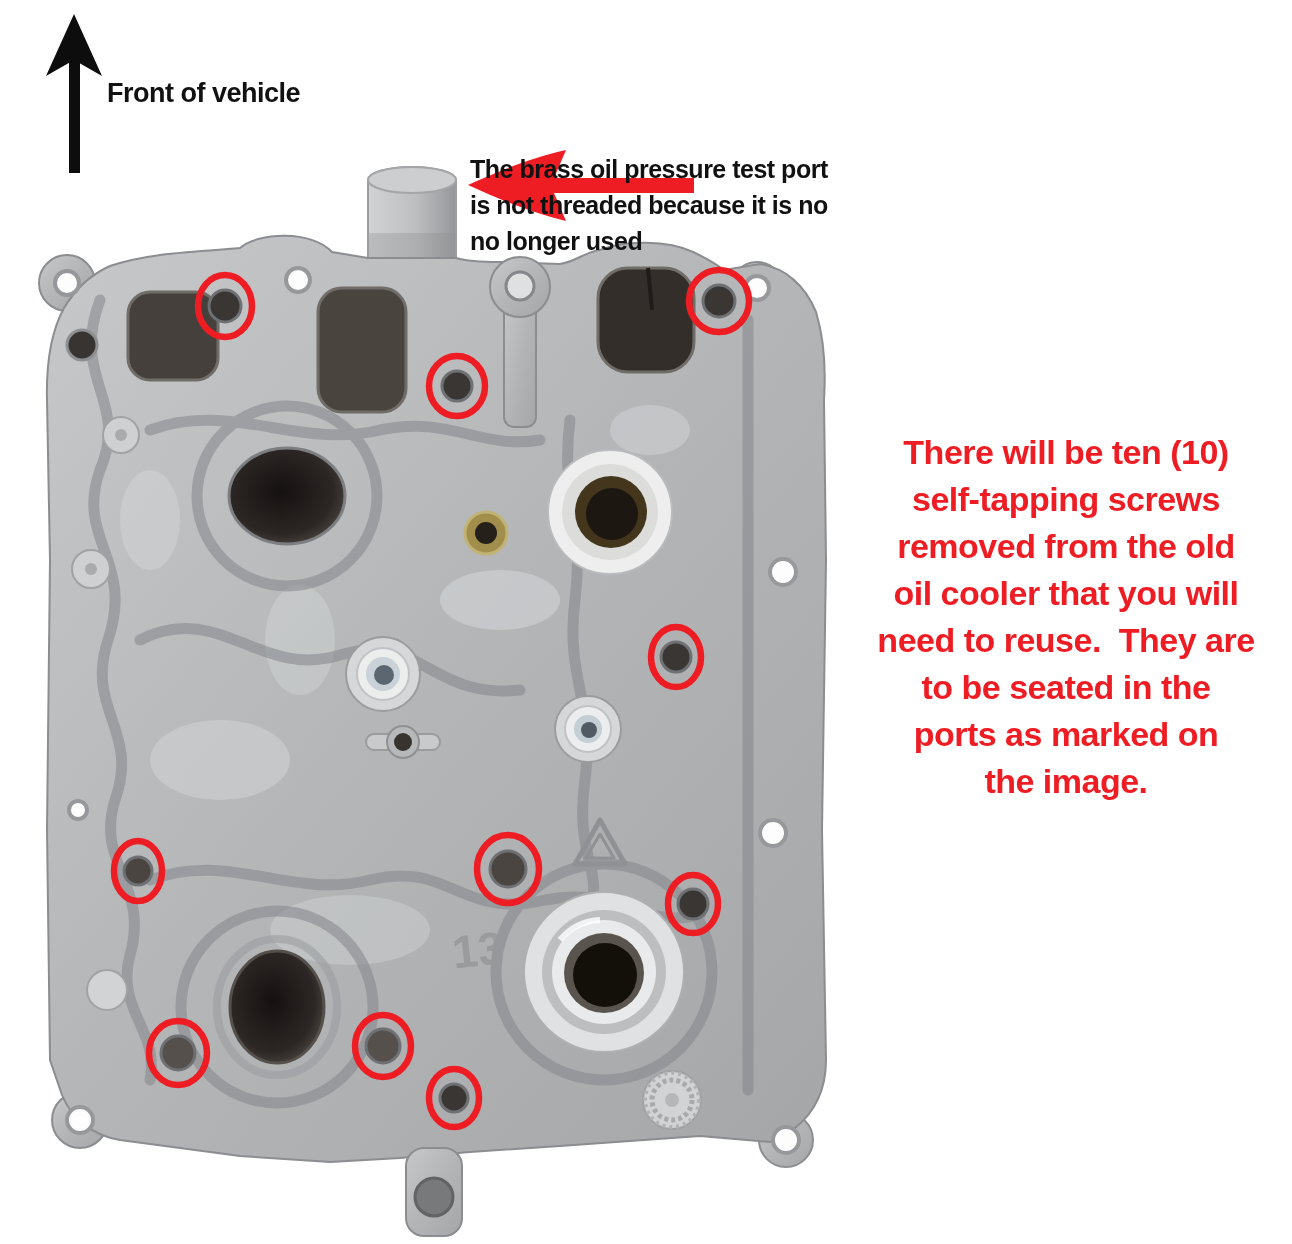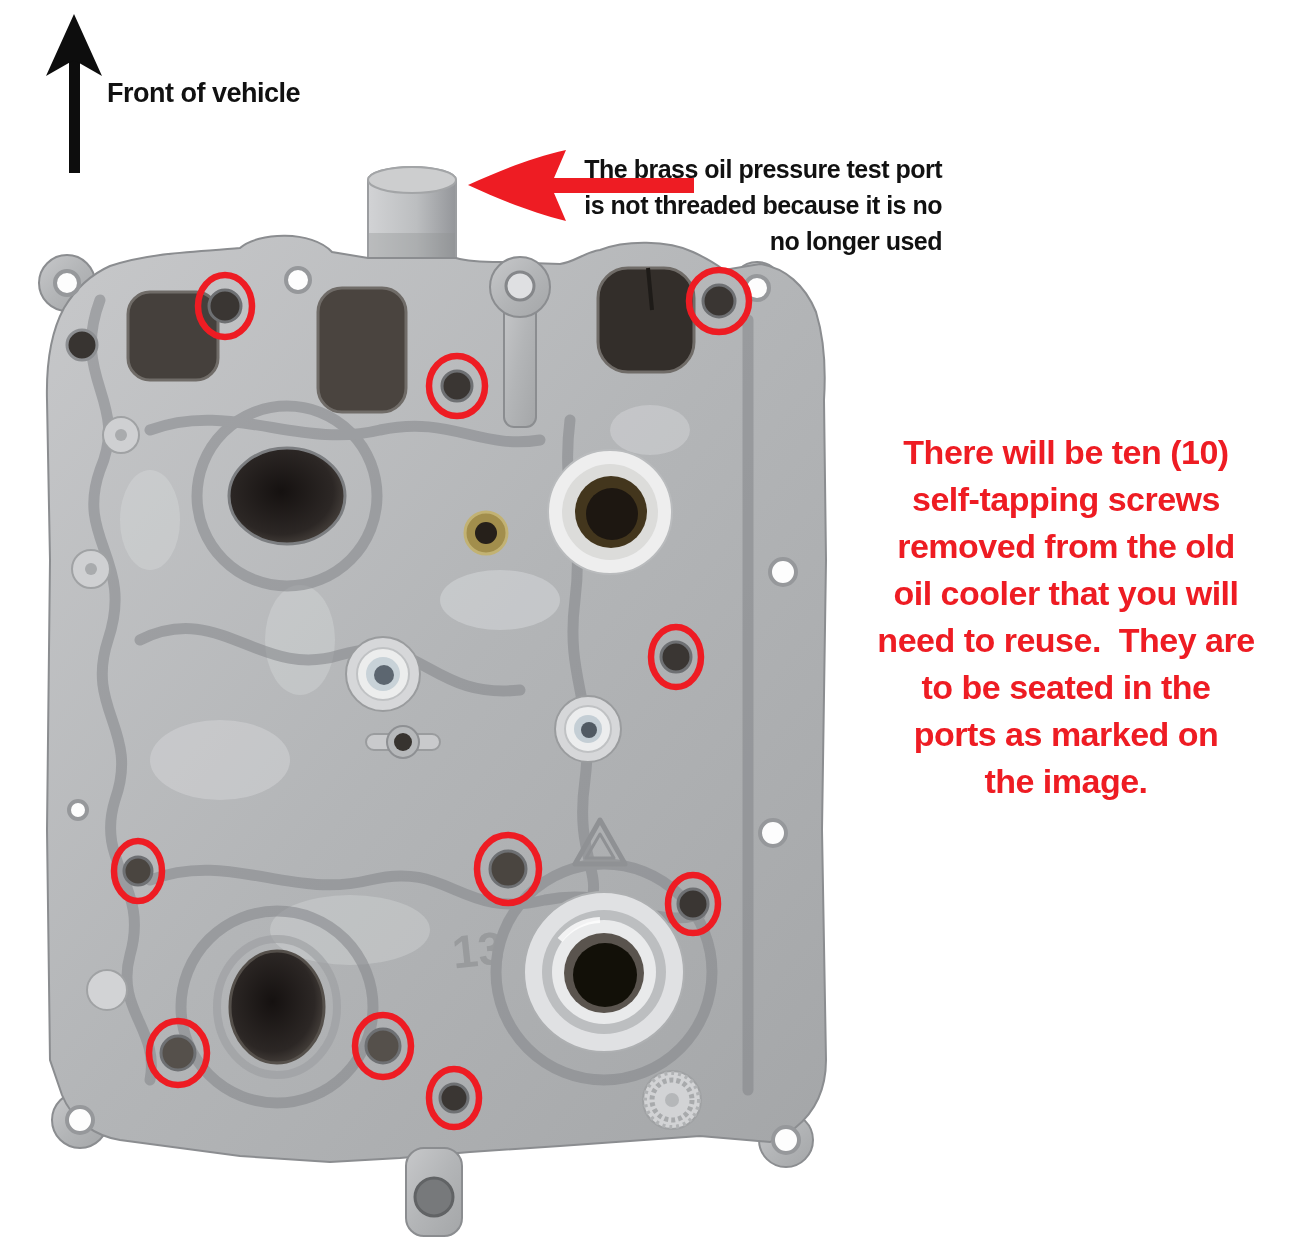--- a/index.html
+++ b/index.html
@@ -7,21 +7,21 @@
     position:relative;width:1292px;height:1244px;background:#ffffff;overflow:hidden;
     font-family:"Liberation Sans","DejaVu Sans",sans-serif;
   }
   .stage svg{position:absolute;left:0;top:0;}
   .front-label{
     position:absolute;left:107px;top:78px;
     font-size:27px;font-weight:700;color:#111;letter-spacing:-0.5px;white-space:pre;text-align:center;
   }
   .port-note{
     position:absolute;left:470px;top:151px;width:472px;
-    text-align:right;font-size:25px;line-height:36px;font-weight:700;color:#111;
+    font-size:25px;line-height:36px;font-weight:700;color:#111;
     letter-spacing:-0.5px;white-space:pre-line;
   }
   .screws-note{
     position:absolute;left:826px;top:429px;width:480px;
     text-align:center;font-size:34px;line-height:47px;font-weight:700;
     letter-spacing:-0.5px;white-space:pre-line;color:#ee1c23;
   }
   .marker{fill:none;stroke-width:6.5px;}
 </style>
 </head>

